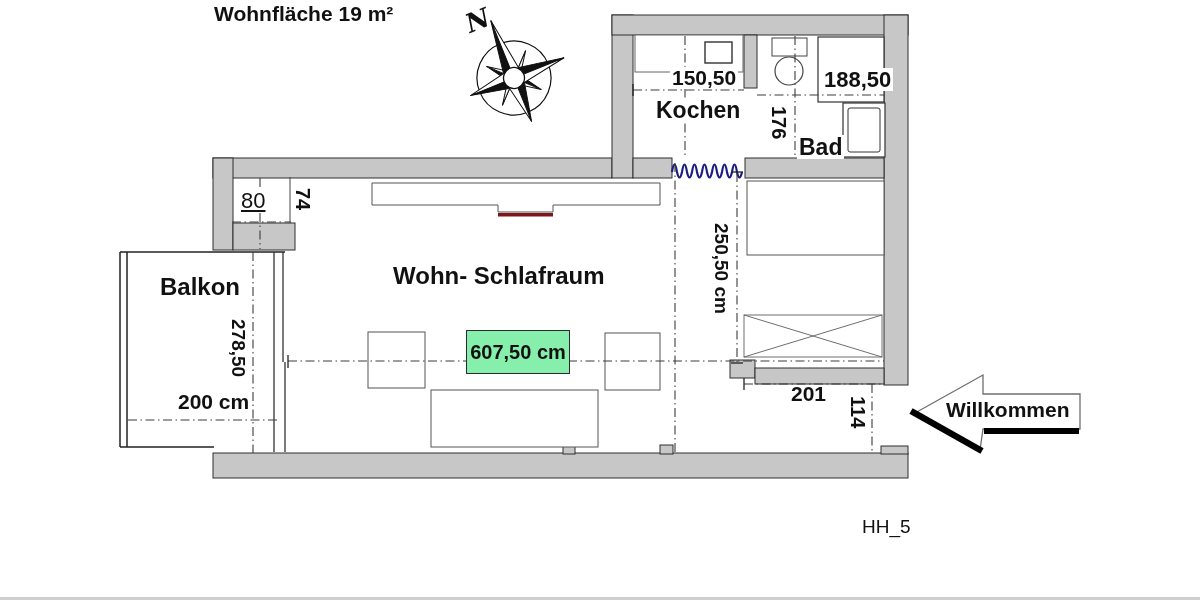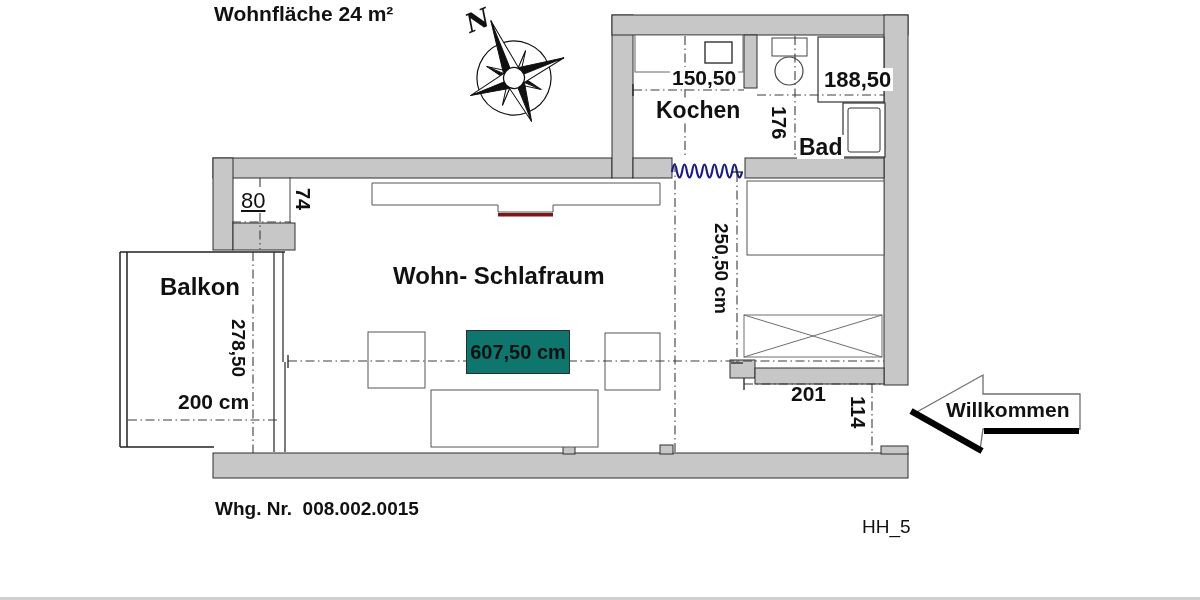--- a/index.html
+++ b/index.html
@@ -6,21 +6,21 @@
   #app{
     position:relative;width:1200px;height:600px;background:#ffffff;overflow:hidden;
     font-family:"Liberation Sans",sans-serif;color:#111;
   }
   .lbl{position:absolute;font-weight:bold;white-space:nowrap;line-height:1.05;}
   .lbl.plain{font-weight:normal;}
   .lbl.bg{background:#ffffff;padding:0 2px;}
   .rot{transform:rotate(90deg);transform-origin:0 0;}
   #dimbox{
     position:absolute;left:466px;top:330px;width:102px;height:42px;
-    border:1.5px solid #2b2b2b;background:#0f766e;display:flex;align-items:center;justify-content:center;
+    border:1.5px solid #2b2b2b;background:#86efac;display:flex;align-items:center;justify-content:center;
     font-weight:bold;font-size:20px;
   }
   #plan-svg{position:absolute;left:0;top:0;}
   #bottom-edge{position:absolute;left:0;top:597px;width:1200px;height:3px;background:#cfcfcf;}
 </style>
 </head>
 <body>
 
 <div id="app">
 
@@ -131,21 +131,21 @@
       <text x="-24" y="-58" font-family="DejaVu Serif, serif" font-style="italic" font-weight="bold" font-size="26" fill="#111">N</text>
     </g>
 
     <g>
       <polygon points="915,413 983,375 983,394 1080,394 1080,429 983,429 980,450" fill="#ffffff" stroke="#6f6f6f" stroke-width="1.3"></polygon>
       <line x1="911" y1="411" x2="982" y2="451" stroke="#000" stroke-width="6.5"></line>
       <line x1="984" y1="431" x2="1079" y2="431" stroke="#000" stroke-width="6"></line>
     </g>
   </svg>
 
-  <div class="lbl" style="left:214px;top:3px;font-size:21px;">Wohnfläche 24 m²</div>
+  <div class="lbl" style="left:214px;top:3px;font-size:21px;">Wohnfläche 19 m²</div>
 
   <div class="lbl bg" style="left:654px;top:98px;font-size:23px;">Kochen</div>
   <div class="lbl bg" style="left:670px;top:67px;font-size:21px;">150,50</div>
 
   <div class="lbl bg" style="left:797px;top:107px;font-size:23px;margin-top:28px;">Bad</div>
   <div class="lbl bg" style="left:822px;top:68px;font-size:22px;">188,50</div>
   <div class="lbl bg rot" style="left:789px;top:104px;font-size:20px;">176</div>
 
   <div class="lbl bg" style="left:391px;top:263px;font-size:24px;">Wohn- Schlafraum</div>
   <div id="dimbox">
@@ -158,17 +158,16 @@
   <div class="lbl bg" style="left:176px;top:391px;font-size:21px;">200 cm</div>
 
   <div class="lbl plain bg" style="left:239px;top:189px;font-size:22px;text-decoration:underline;">80</div>
   <div class="lbl bg rot" style="left:313px;top:186px;font-size:20px;">74</div>
 
   <div class="lbl" style="left:791px;top:383px;font-size:21px;">201</div>
   <div class="lbl bg rot" style="left:868px;top:394px;font-size:20px;">114</div>
 
   <div class="lbl" style="left:946px;top:399px;font-size:21px;">Willkommen</div>
 
-  <div class="lbl" style="left:215px;top:499px;font-size:19px;white-space:pre;">Whg. Nr.  008.002.0015</div>
   <div class="lbl plain" style="left:862px;top:497px;font-size:19px;margin-top:20px;">HH_5</div>
 
   <div id="bottom-edge"></div>
 </div>
 
 </body></html>

